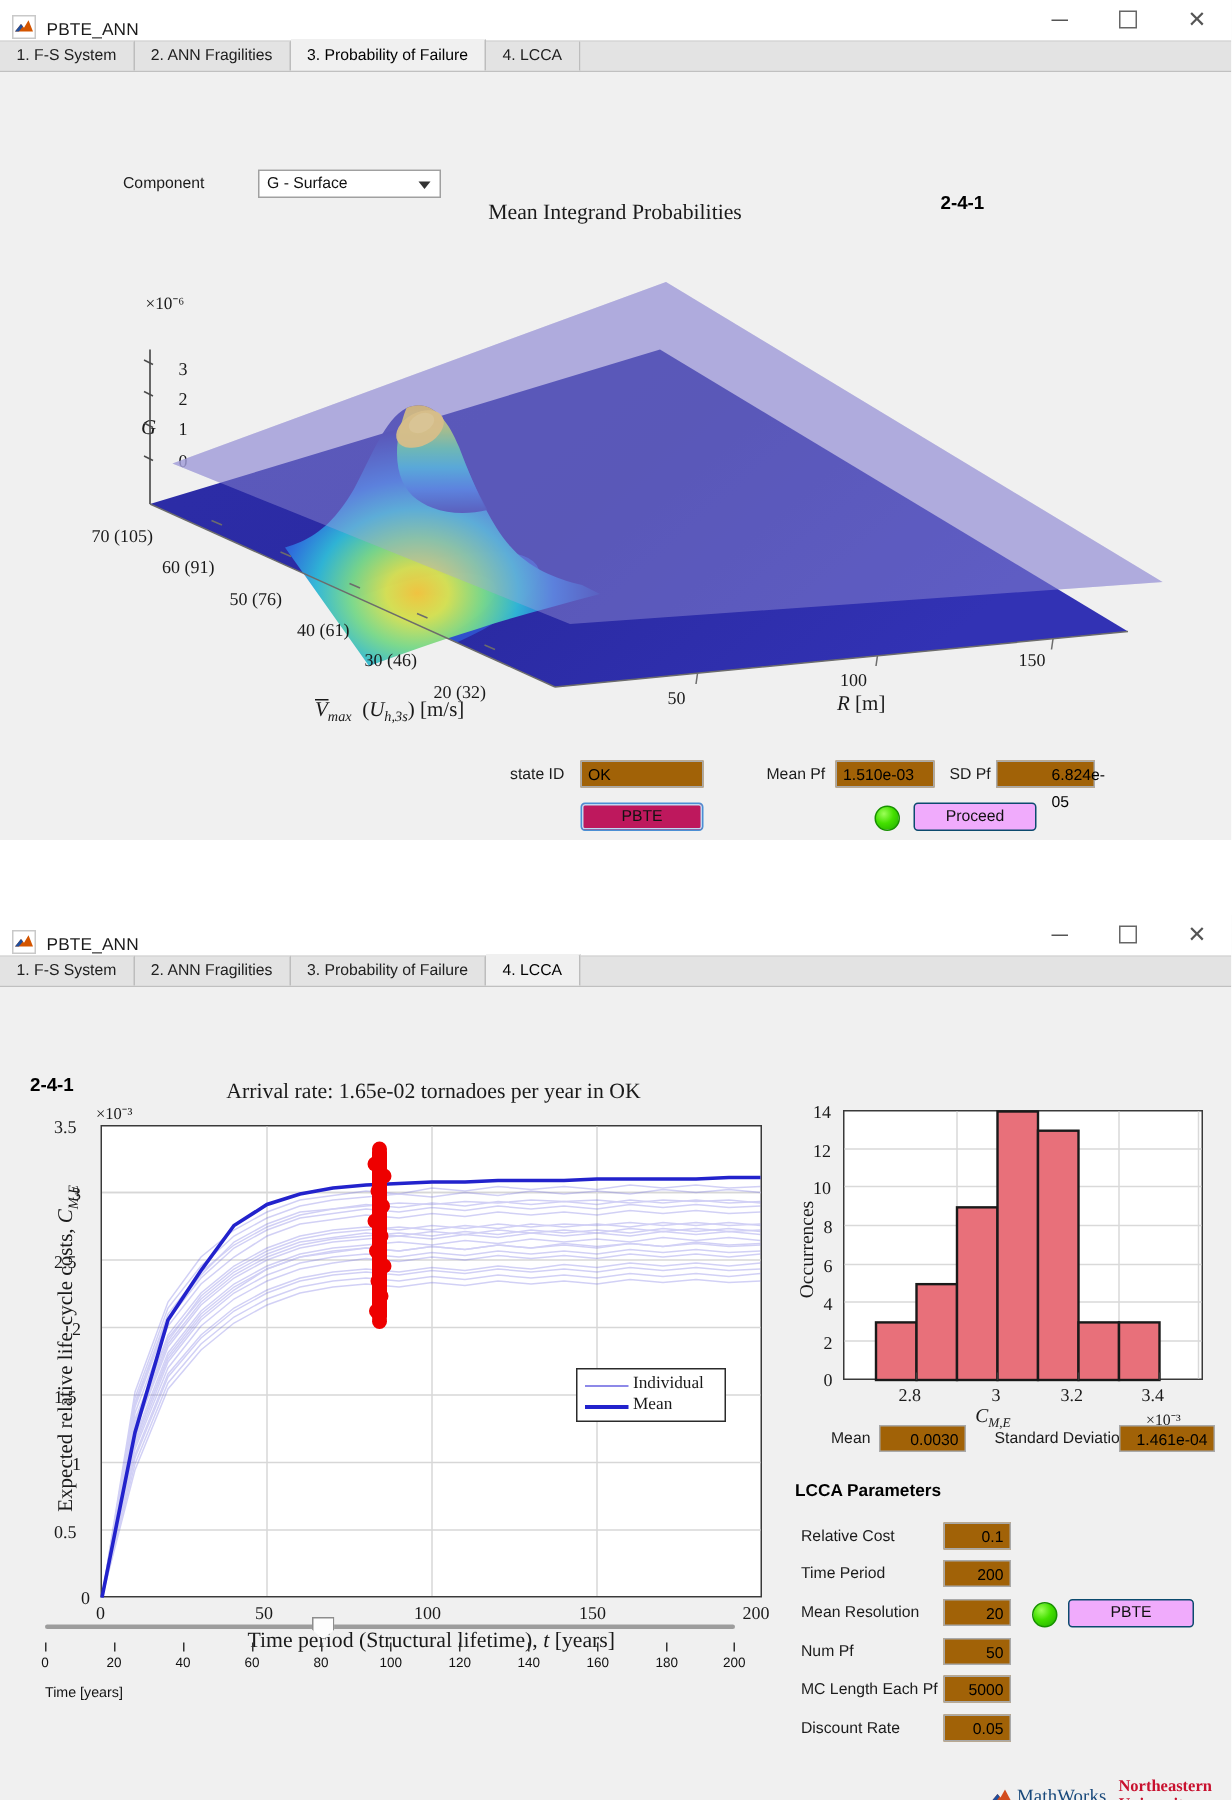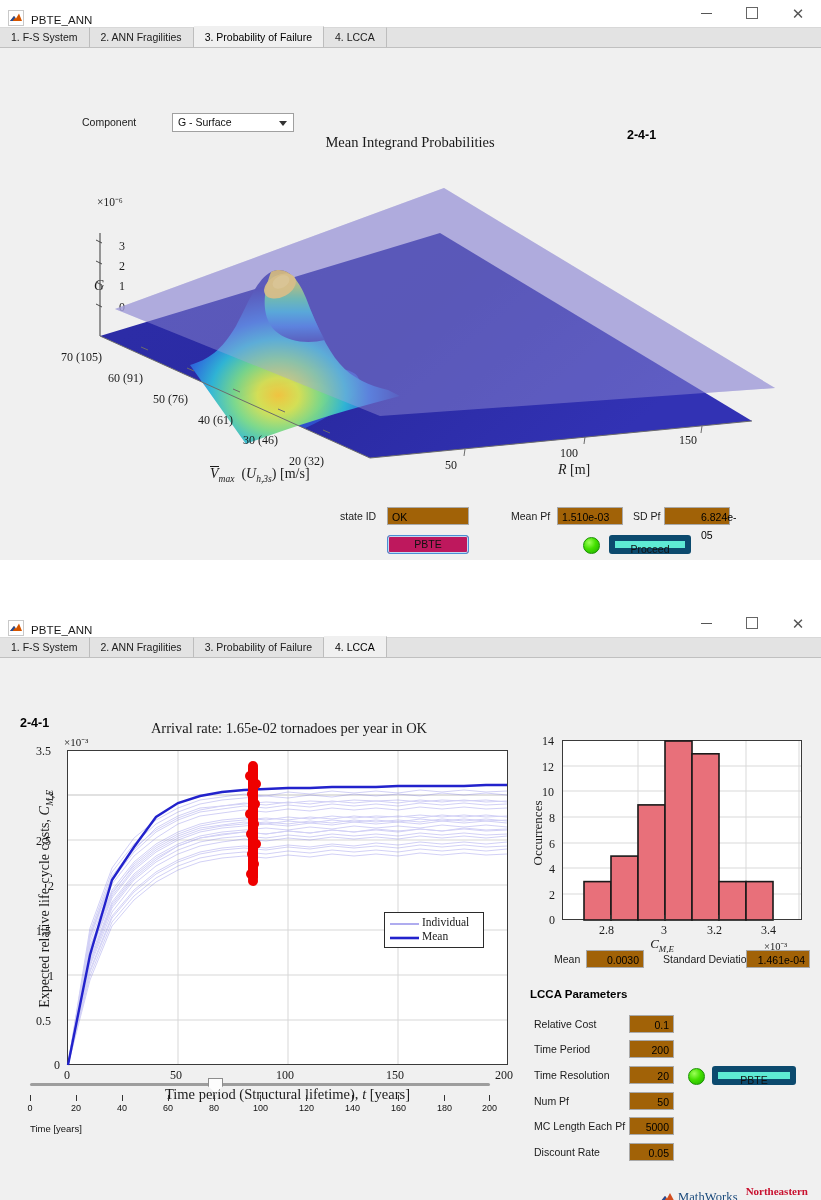--- a/index.html
+++ b/index.html
@@ -24,21 +24,21 @@
   .tab.active{background:#f0f0f0;color:#000;position:relative;top:0;height:20px;line-height:20px;border-top:1px solid #f0f0f0;}
   .tab-rest{flex:1 1 auto;height:19px;background:#e3e3e3;border-top:1px solid #d8d8d8;}
 
   .content{position:relative;background:#f0f0f0;}
 
   
   .lbl{font-size:10.5px;color:#1b1b1b;white-space:nowrap;}
   .lbl-b{font-size:11.5px;color:#000;font-weight:bold;white-space:nowrap;}
   .tfield{background:#a16207;border:1px solid #a9a9a9;height:18px;line-height:18px;font-size:10.5px;color:#000;padding:0 4px;box-sizing:border-box;}
   .tfield.right{text-align:right;}
-  .btn{background:#5eead4;border:6px solid #0c4a6e;border-radius:3px;height:19px;line-height:17px;text-align:center;font-size:10.5px;color:#111;box-sizing:border-box;}
+  .btn{background:#f0abfc;border:1px solid #0c4a6e;border-radius:3px;height:19px;line-height:17px;text-align:center;font-size:10.5px;color:#111;box-sizing:border-box;}
   .btn.sel{border:1px solid #4b8fd4;box-shadow:0 0 0 1px #bfd9f2 inset;background:#be185d;text-align:center;}
   .lamp{width:15px;height:15px;border-radius:50%;background:radial-gradient(circle at 35% 30%,#9cff58 0%,#44e000 45%,#1faa00 100%);border:1px solid #179000;}
 
   .dropdown{position:relative;height:19px;background:#ffffff;border:1px solid #a0a0a0;font-size:10.5px;color:#111;box-sizing:border-box;}
   .dropdown span.v{position:absolute;left:5px;top:2px;}
   .dropdown .arr{position:absolute;right:6px;top:7px;width:0;height:0;border-left:4px solid transparent;border-right:4px solid transparent;border-top:5px solid #333;}
 
   
   .logos{position:absolute;display:flex;align-items:center;gap:8px;}
   .mw{display:flex;align-items:center;gap:3px;}
@@ -463,21 +463,21 @@
       <div class="tfield right" style="position:absolute;left:746px;top:292px;width:64px;">1.461e-04</div>
 
       <div class="lbl-b" style="position:absolute;left:530px;top:330px;">LCCA Parameters</div>
 
       <div class="lbl" style="position:absolute;left:534px;top:360px;">Relative Cost</div>
       <div class="tfield right" style="position:absolute;left:629px;top:357px;width:45px;">0.1</div>
 
       <div class="lbl" style="position:absolute;left:534px;top:385px;">Time Period</div>
       <div class="tfield right" style="position:absolute;left:629px;top:382px;width:45px;">200</div>
 
-      <div class="lbl" style="position:absolute;left:534px;top:411px;">Time Resolution</div>
+      <div class="lbl" style="position:absolute;left:534px;top:411px;">Mean Resolution</div>
       <div class="tfield right" style="position:absolute;left:629px;top:408px;width:45px;">20</div>
 
       <div class="lamp" style="position:absolute;left:688px;top:410px;"></div>
       <div class="btn" style="position:absolute;left:712px;top:408px;width:84px;">PBTE</div>
 
       <div class="lbl" style="position:absolute;left:534px;top:437px;">Num Pf</div>
       <div class="tfield right" style="position:absolute;left:629px;top:434px;width:45px;">50</div>
 
       <div class="lbl" style="position:absolute;left:534px;top:462px;">MC Length Each Pf</div>
       <div class="tfield right" style="position:absolute;left:629px;top:459px;width:45px;">5000</div>

